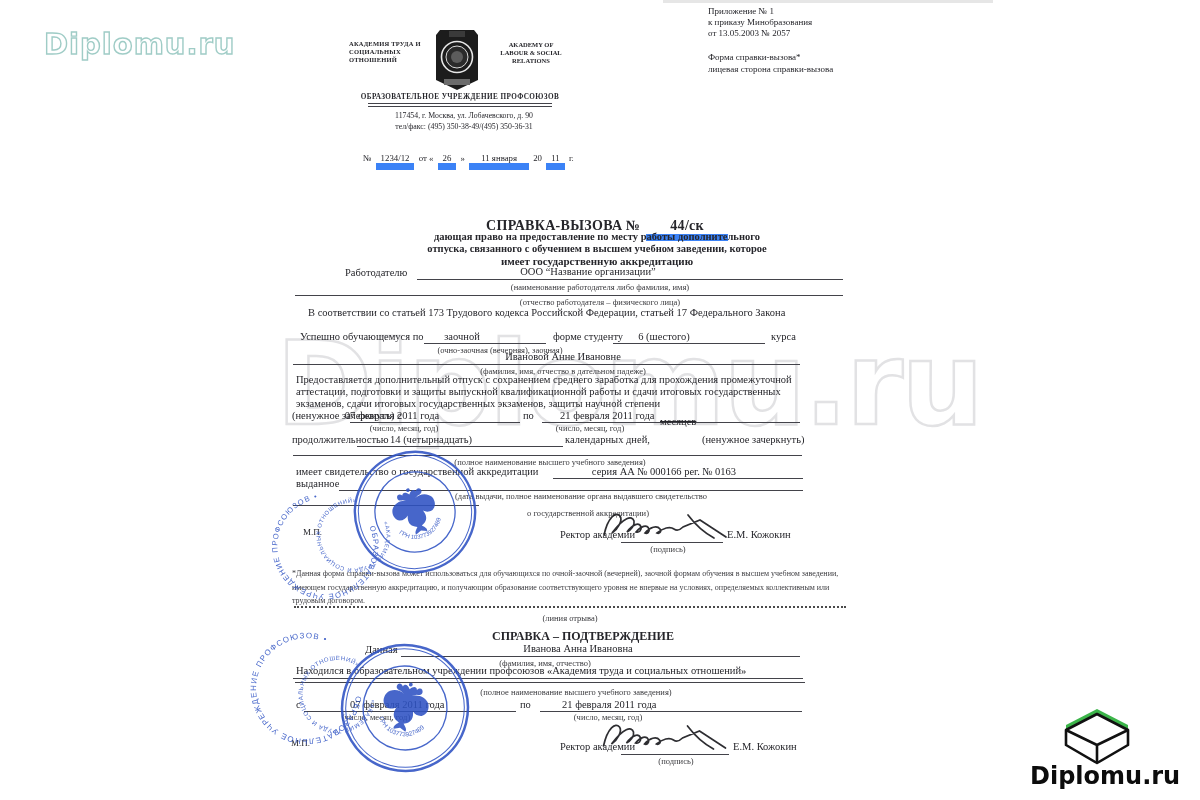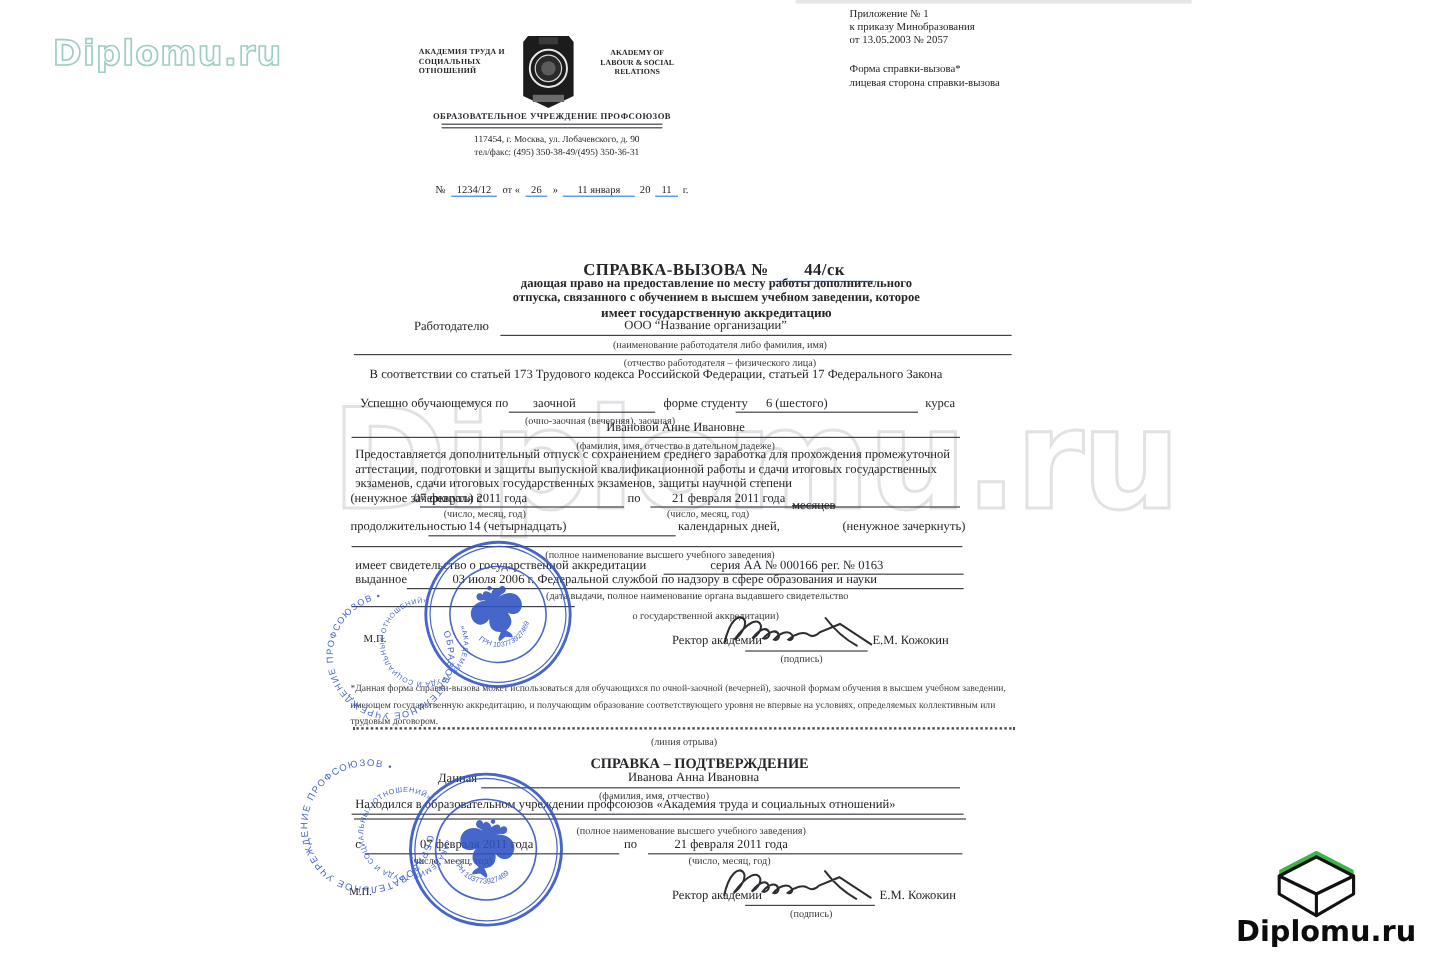--- a/index.html
+++ b/index.html
@@ -5,21 +5,21 @@
   html,body{margin:0;padding:0;background:#ffffff;}
   .page{position:relative;width:1200px;height:800px;background:#fff;overflow:hidden;}
   .t{position:absolute;white-space:nowrap;font-family:"Liberation Serif","DejaVu Serif",serif;color:#26262b;}
   .b{font-weight:bold;}
   .cx{transform:translateX(-50%);}
   .body{font-size:10.5px;}
   .cap{font-size:8.5px;color:#38383c;}
   .fn{font-size:8px;color:#3c3c40;}
   .blank{position:absolute;height:1px;background:#43434a;}
   .dblank{position:absolute;border-top:2px dotted #4a4a4a;height:0;}
-  .u{display:inline-block;border-bottom:1px solid #3b82f6;padding:0 5px;margin:0 2px;}
+  .u{display:inline-block;border-bottom:7px solid #3b82f6;padding:0 5px;margin:0 2px;}
   .st{text-decoration:line-through;}
   .stamp{position:absolute;opacity:.88;}
   .sig{position:absolute;}
   .wm-corner{position:absolute;left:44px;top:27px;font:bold 29px "DejaVu Sans","Liberation Sans",sans-serif;color:transparent;-webkit-text-stroke:1.4px rgba(80,162,152,.55);letter-spacing:1px;}
   .wm-center{position:absolute;left:276px;top:316px;font:bold 116px "DejaVu Sans","Liberation Sans",sans-serif;color:transparent;-webkit-text-stroke:2.5px rgba(125,125,130,.22);letter-spacing:-2px;}
   .logo-text{position:absolute;left:1030px;top:762px;font:bold 24px "DejaVu Sans","Liberation Sans",sans-serif;color:#0c0c0c;}
   .artifact{position:absolute;left:663px;top:0;width:330px;height:3px;background:#d8d8d8;opacity:.65;}
   svg{position:absolute;overflow:visible;}
   .stxt{font-family:"Liberation Sans","DejaVu Sans",sans-serif;fill:#2e52c3;}
 </style>
@@ -125,21 +125,20 @@
   <div class="t body" style="left:702px;top:434px">(ненужное зачеркнуть)</div>
 
   <div class="blank" style="left:293px;top:455px;width:509px"></div>
   <div class="t cap cx" style="left:550px;top:457px">(полное наименование высшего учебного заведения)</div>
 
   <div class="t body" style="left:296px;top:466px">имеет свидетельство о государственной аккредитации</div>
   <div class="blank" style="left:553px;top:478px;width:250px"></div>
   <div class="t body cx" style="left:664px;top:466px">серия АА № 000166 рег. № 0163</div>
   <div class="t body" style="left:296px;top:478px">выданное</div>
   <div class="blank" style="left:339px;top:490px;width:464px"></div>
-  <div class="t body" style="left:377px;top:478px">03 июля 2006 г.  Федеральной службой по надзору в сфере образования и науки</div>
   <div class="t cap cx" style="left:581px;top:491px">(дата выдачи, полное наименование органа выдавшего свидетельство</div>
   <div class="blank" style="left:293px;top:505px;width:186px"></div>
   <div class="t cap cx" style="left:588px;top:508px">о государственной аккредитации)</div>
 
   <div class="t body" style="left:560px;top:529px">Ректор академии</div>
   <div class="blank" style="left:621px;top:542px;width:102px"></div>
   <svg class="sig" style="left:600px;top:507px" width="132" height="40" viewBox="0 0 132 40">
     <path d="M4,28 C8,10 16,4 20,9 C23,13 18,22 12,26 C24,10 32,8 34,14 C35,18 31,23 27,25 C33,17 39,15 41,20 C42,23 39,26 36,25 C41,19 47,17 49,22 C50,25 47,27 45,26 C50,20 57,18 60,22 C62,25 59,27 57,26 C63,21 70,19 74,22 C77,24 80,23 83,20 L100,13 L126,30 M88,8 C94,16 103,25 114,31" fill="none" stroke="#17171c" stroke-width="1.7" stroke-linecap="round" opacity=".9"></path>
   </svg>
   <div class="t body" style="left:727px;top:529px">Е.М. Кожокин</div>

